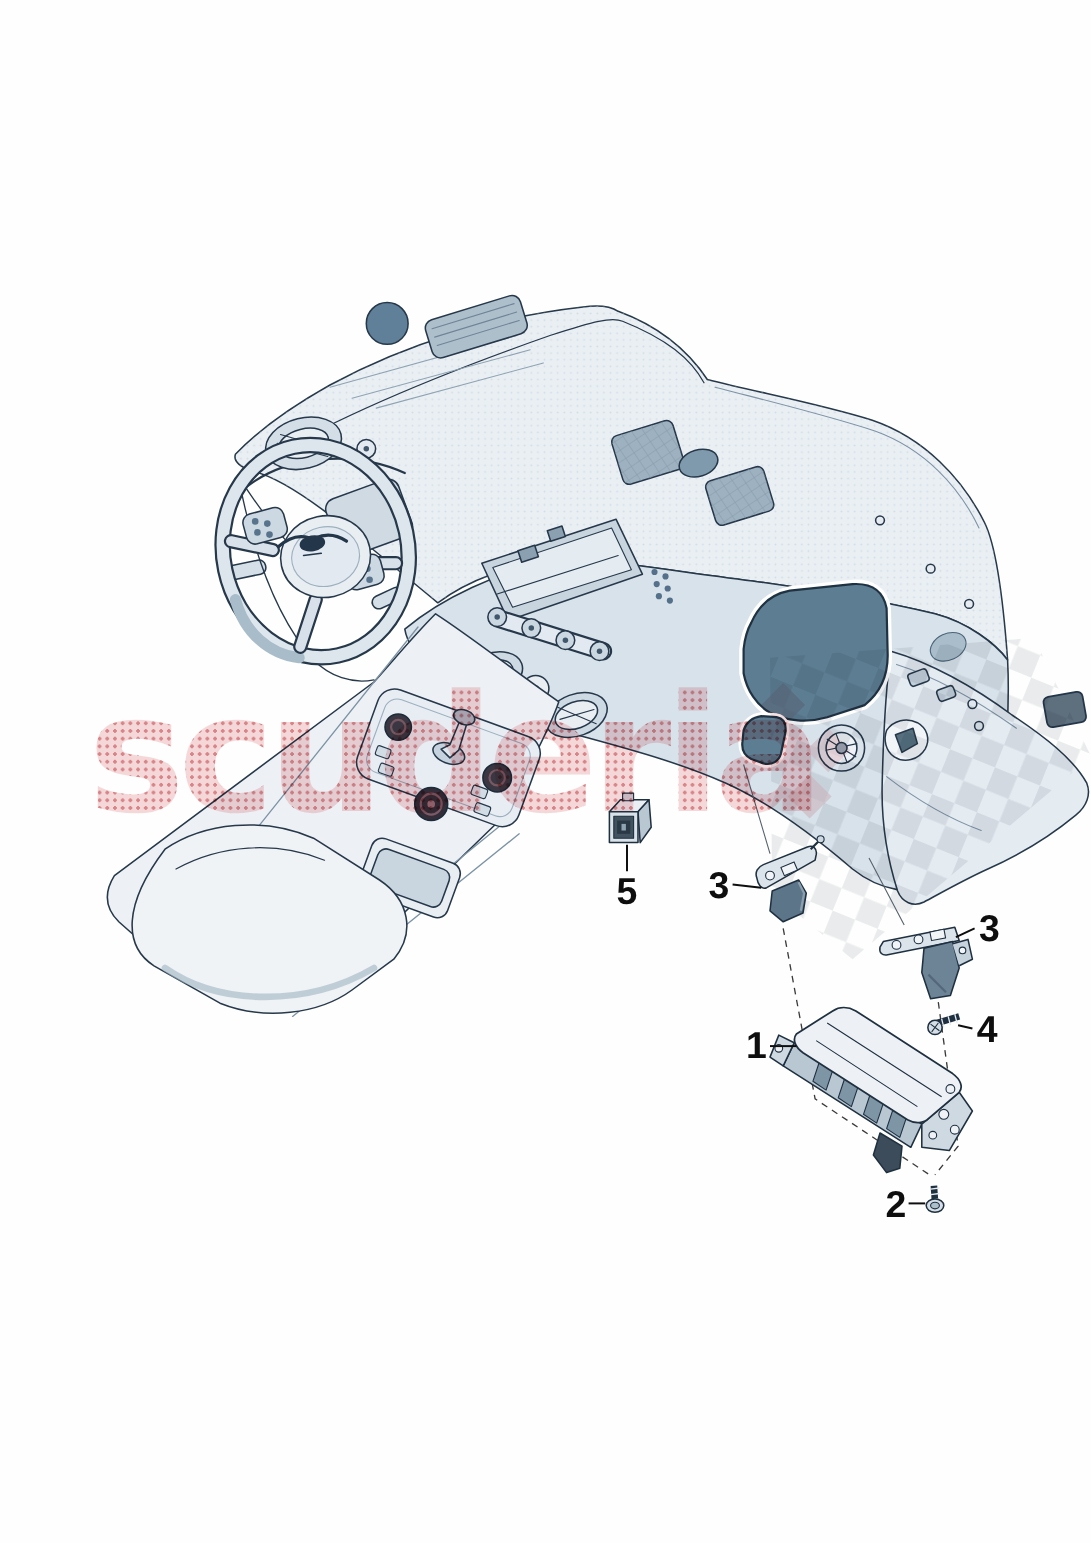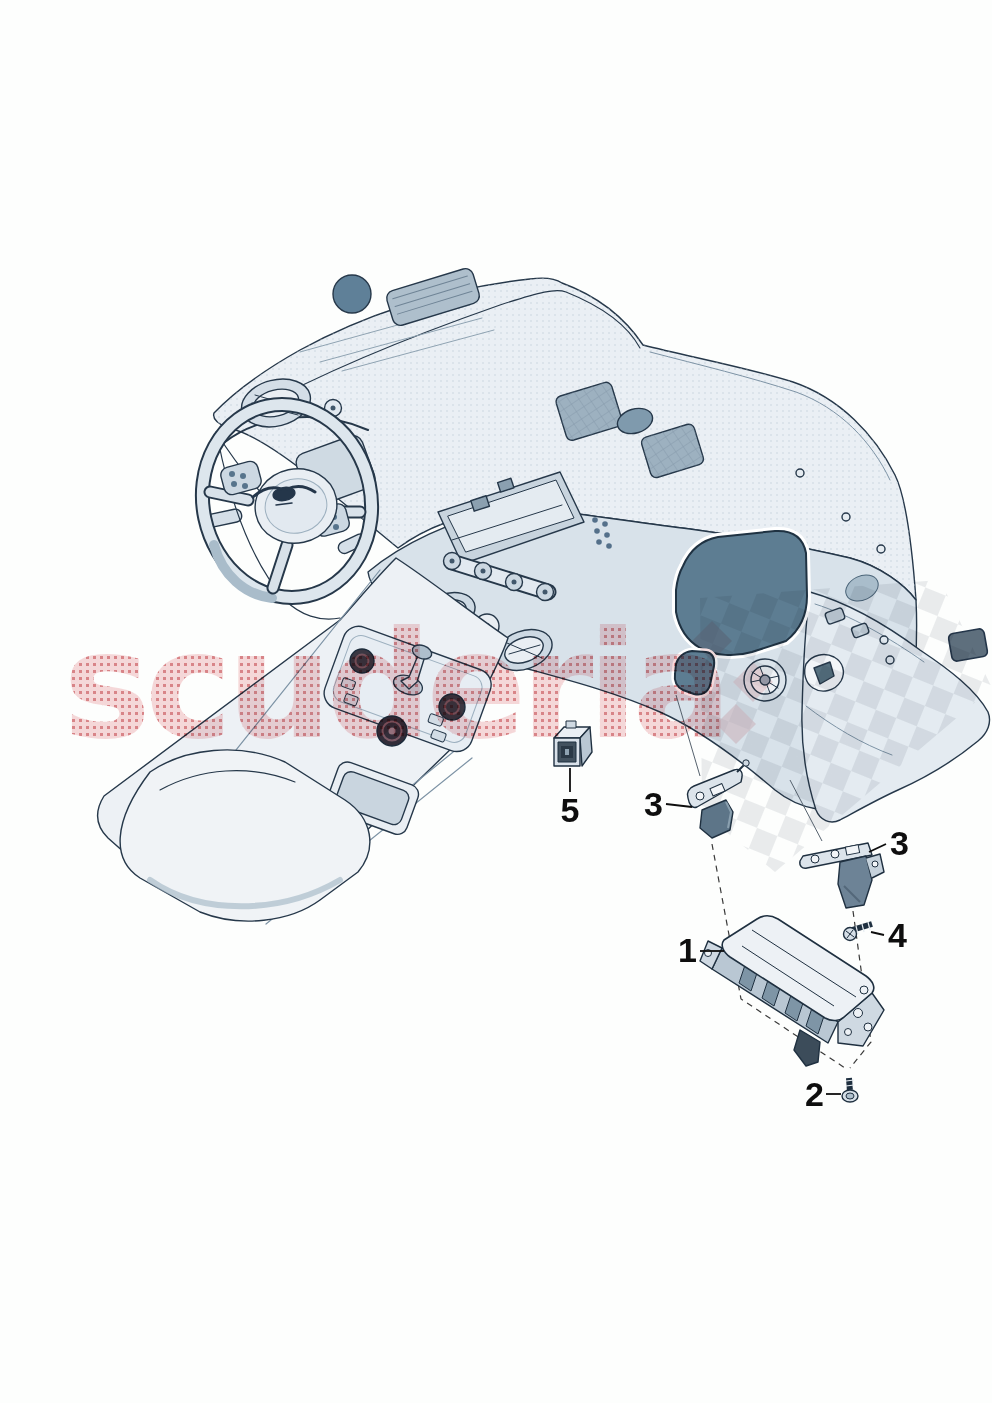--- a/index.html
+++ b/index.html
@@ -14,21 +14,21 @@
   .callout-num{
     font-family:"Liberation Sans",sans-serif;
     font-weight:bold;font-size:34px;fill:#0e0e0e;
   }
   .wm{
     position:absolute;line-height:1;white-space:nowrap;
     mix-blend-mode:multiply;pointer-events:none;user-select:none;
     font-family:"DejaVu Sans",sans-serif;font-weight:bold;
   }
   .wm-brand{
-    left:63px;top:612px;font-size:148px;letter-spacing:-6px;
+    left:80px;top:612px;font-size:148px;letter-spacing:-6px;
     color:#e9a6a9;opacity:.92;
   }
   @supports ((-webkit-background-clip:text) or (background-clip:text)){
     .wm-brand{
       background-image:radial-gradient(circle,rgba(213,116,120,.95) 1.5px,rgba(246,211,213,.95) 1.6px);
       background-size:7px 7px;
       -webkit-background-clip:text;background-clip:text;
       color:transparent;
     }
   }

